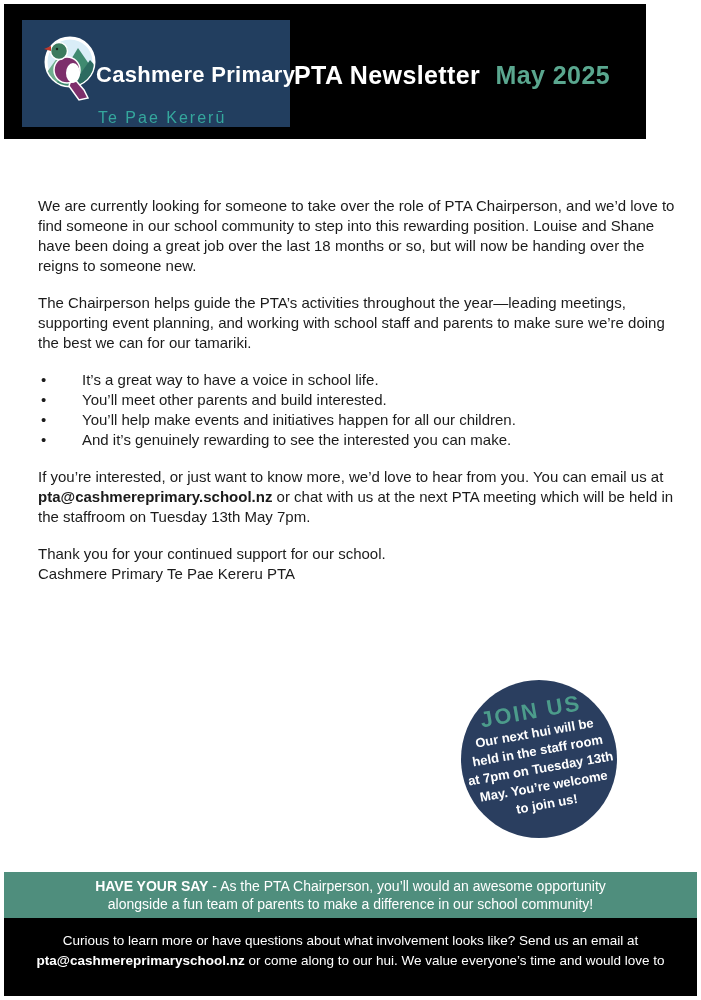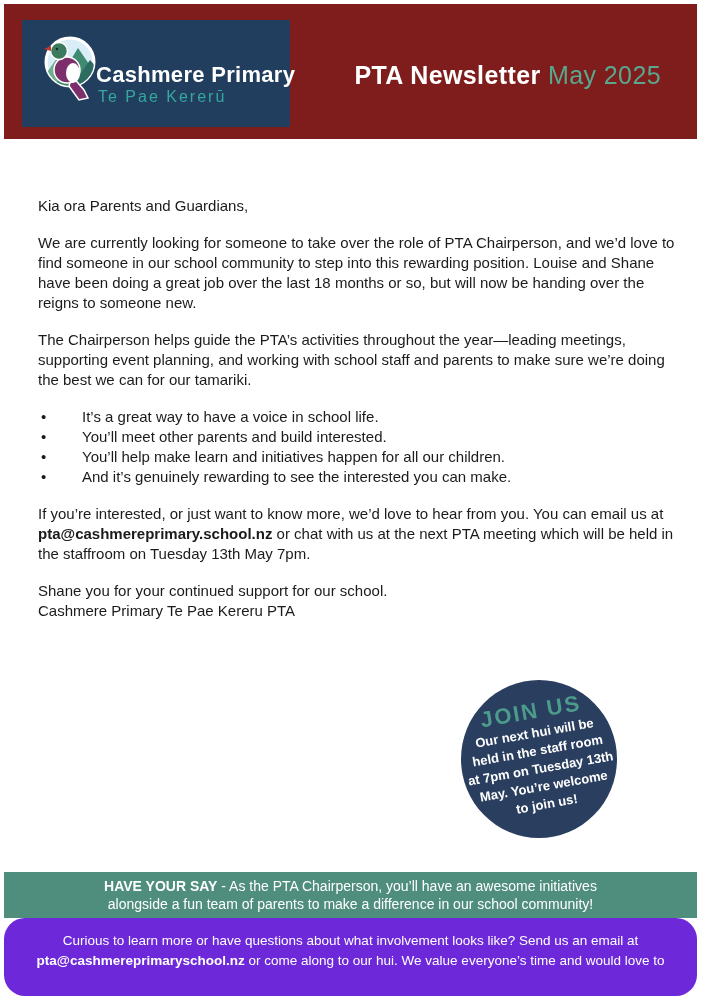--- a/index.html
+++ b/index.html
@@ -8,46 +8,46 @@
     width: 701px;
     height: 1000px;
     background: #ffffff;
     font-family: "Liberation Sans", sans-serif;
     overflow: hidden;
   }
   
   .header {
     position: absolute;
     top: 4px; left: 4px;
-    width: 693px; height: 135px;
-    background: #7f1d1d;
+    width: 642px; height: 135px;
+    background: #000000;
   }
   .logo-panel {
     position: absolute;
     top: 16px; left: 18px;
     width: 268px; height: 107px;
     background: #223e5f;
   }
   .logo-svg { position: absolute; left: 18px; top: 14px; }
   .school-name {
     position: absolute; left: 74px; top: 42px;
     color: #ffffff; font-weight: bold; font-size: 22px; letter-spacing: 0.3px;
     white-space: nowrap;
   }
   .school-subtitle {
-    position: absolute; left: 76px; top: 68px;
+    position: absolute; left: 76px; top: 89px;
     color: #35a79d; font-size: 16px; letter-spacing: 2px;
     white-space: nowrap;
   }
   .header-title {
     position: absolute; right: 36px; top: 57px;
     font-size: 25px; letter-spacing: 0.4px; white-space: nowrap;
   }
   .title-main { color: #ffffff; font-weight: bold; }
-  .title-date { color: #5aa78f; font-weight: normal; }
+  .title-date { color: #5aa78f; font-weight: bold; margin-left: 8px; }
 
   
   .content {
     position: absolute;
     top: 139px; left: 38px;
     width: 640px;
     padding-top: 57px;
     color: #1b1b1b;
     font-size: 15px;
     line-height: 20px;
@@ -91,25 +91,24 @@
     display: flex; align-items: center; justify-content: center;
     text-align: center;
   }
   .banner-text { font-size: 14px; line-height: 18px; }
 
   
   .footer {
     position: absolute;
     top: 918px; left: 4px;
     width: 693px; height: 78px;
-    background: #6d28d9;
+    background: #000000;
     color: #ffffff;
     display: flex; justify-content: center;
     text-align: center;
-    border-radius: 21px;
   }
   .footer-text { font-size: 13.5px; line-height: 20px; margin-top: 13px; }
 </style>
 </head>
 <body>
 
 <div class="page">
 
   <div class="header">
     <div class="logo-panel">
@@ -134,65 +133,64 @@
       </svg>
       <div class="school-name">Cashmere Primary</div>
       <div class="school-subtitle">Te Pae Kererū</div>
     </div>
     <div class="header-title">
       <span class="title-main">PTA Newsletter </span><span class="title-date">May 2025</span>
     </div>
   </div>
 
   <div class="content">
-    <p class="para">Kia ora Parents and Guardians,</p>
     <p class="para">We are currently looking for someone to take over the role of PTA Chairperson, and we’d love to find someone in our school community to step into this rewarding position. Louise and Shane have been doing a great job over the last 18 months or so, but will now be handing over the reigns to someone new.</p>
     <p class="para">The Chairperson helps guide the PTA’s activities throughout the year—leading meetings, supporting event planning, and working with school staff and parents to make sure we’re doing the best we can for our tamariki.</p>
 
     <div class="bullet-list">
       <div class="bullet-item">
         <span class="bullet-marker">•</span>
         <span>It’s a great way to have a voice in school life.</span>
       </div>
       <div class="bullet-item">
         <span class="bullet-marker">•</span>
         <span>You’ll meet other parents and build interested.</span>
       </div>
       <div class="bullet-item">
         <span class="bullet-marker">•</span>
-        <span>You’ll help make learn and initiatives happen for all our children.</span>
+        <span>You’ll help make events and initiatives happen for all our children.</span>
       </div>
       <div class="bullet-item">
         <span class="bullet-marker">•</span>
         <span>And it’s genuinely rewarding to see the interested you can make.</span>
       </div>
     </div>
 
     <p class="para"><span>If you’re interested, or just want to know more, we’d love to hear from you. You can email us at </span><span class="inline-bold">pta@cashmereprimary.school.nz</span><span> or chat with us at the next PTA meeting which will be held in the staffroom on Tuesday 13th May 7pm.</span></p>
 
     <p class="para">
-      <span class="closing-line">Shane you for your continued support for our school.</span>
+      <span class="closing-line">Thank you for your continued support for our school.</span>
       <span class="closing-line">Cashmere Primary Te Pae Kereru PTA</span>
     </p>
   </div>
 
   <div class="join-badge">
     <div class="badge-inner">
       <div class="badge-title">JOIN US</div>
       <div class="badge-line">Our next hui will be</div>
       <div class="badge-line">held in the staff room</div>
       <div class="badge-line">at 7pm on Tuesday 13th</div>
       <div class="badge-line">May. You’re welcome</div>
       <div class="badge-line">to join us!</div>
     </div>
   </div>
 
   <div class="banner">
     <div class="banner-text">
-      <div><span class="inline-bold">HAVE YOUR SAY</span><span> - As the PTA Chairperson, you’ll have an awesome initiatives</span></div>
+      <div><span class="inline-bold">HAVE YOUR SAY</span><span> - As the PTA Chairperson, you’ll would an awesome opportunity</span></div>
       <div>alongside a fun team of parents to make a difference in our school community!</div>
     </div>
   </div>
 
   <div class="footer">
     <div class="footer-text">
       <div>Curious to learn more or have questions about what involvement looks like? Send us an email at</div>
       <div><span class="inline-bold">pta@cashmereprimaryschool.nz</span><span> or come along to our hui. We value everyone’s time and would love to</span></div>
     </div>
   </div>

